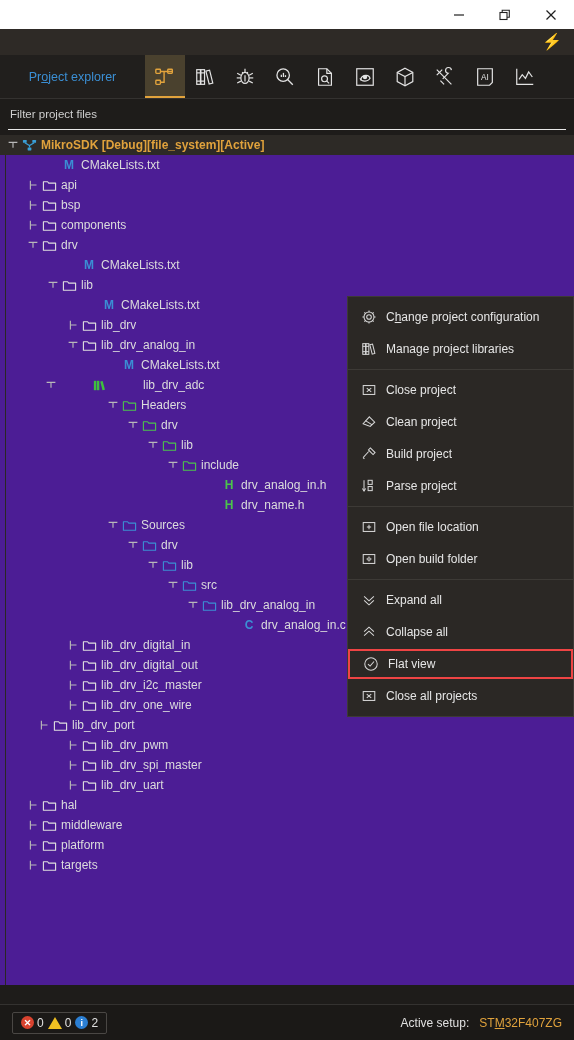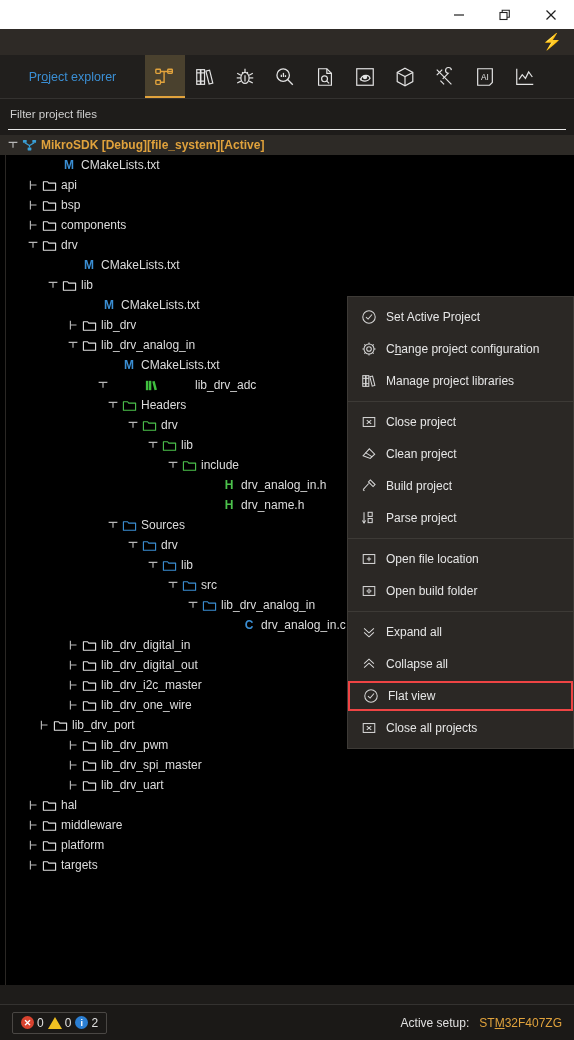--- a/index.html
+++ b/index.html
@@ -63,21 +63,21 @@
   .filter-input::placeholder { color: #cfcfcf; opacity: 1; }
   .filter-underline {
     position: absolute; left: 8px; right: 8px; bottom: 5px;
     height: 1px; background: #e8e8e8;
   }
 
   
   .panel {
     position: relative;
     height: 850px;
-    background: #000000;
+    background: #4c1d95;
     overflow: hidden;
   }
   .vline {
     position: absolute; left: 5px; top: 0; bottom: 0; width: 1px;
     background: #2a2724;
   }
   .tree { position: relative; }
   .row {
     height: 20px; display: flex; align-items: center;
     white-space: nowrap; font-size: 12px; color: #dcdcdc;
@@ -406,21 +406,21 @@
         </span>
         <span class="lbl">lib_drv_analog_in</span>
       </div>
       <div class="row" style="padding-left: 106px;">
         <span class="twisty"></span>
         <span class="ico">
           <span style="color:#3b8fd4;font-size:12px;font-weight:bold;line-height:1;">M</span>
         </span>
         <span class="lbl">CMakeLists.txt</span>
       </div>
-      <div class="row" style="padding-left: 96px; gap: 32px;">
+      <div class="row" style="padding-left: 44px; gap: 32px;">
         <span class="twisty">
           <svg width="14" height="14" viewBox="0 0 16 16">
             <path d="M3 5 L13 5 M8 5 L8 11" stroke="#b9b9b9" stroke-width="1.3" fill="none"></path>
           </svg>
         </span>
         <span class="ico">
           <svg width="15" height="15" viewBox="0 0 16 16">
             <rect x="2" y="3" width="2.6" height="10" fill="#3fbf3f"></rect>
             <rect x="5.2" y="3" width="2.6" height="10" fill="#3fbf3f"></rect>
             <path d="M8.8 3.8 L11.4 3.2 L13.8 12.4 L11.2 13 Z" fill="#3fbf3f"></path>
@@ -718,29 +718,20 @@
         <span class="ico">
           <svg width="15" height="15" viewBox="0 0 16 16">
             <path d="M1.5 4 L6 4 L7.2 5.4 L14.5 5.4 L14.5 13 L1.5 13 Z" fill="none" stroke="#e0e0e0" stroke-width="1.2" stroke-linejoin="round"></path>
           </svg>
         </span>
         <span class="lbl">targets</span>
       </div>
     </div>
 
   <div class="ctxmenu" id="ctxmenu">
-      <div class="mi">
-        <span class="micon">
-          <svg width="16" height="16" viewBox="0 0 18 18">
-            <circle cx="9" cy="9" r="7" stroke="#d8d8d8" stroke-width="1.15" fill="none"></circle>
-            <polyline points="5.6,9.2 8,11.4 12.4,6.2" stroke="#d8d8d8" stroke-width="1.15" fill="none"></polyline>
-          </svg>
-        </span>
-        <span class="mtext">Set Active Project</span>
-      </div>
       <div class="mi">
         <span class="micon">
           <svg width="16" height="16" viewBox="0 0 18 18">
             <circle cx="9" cy="9" r="2.6" stroke="#d8d8d8" stroke-width="1.15" fill="none"></circle>
             <path d="M9 1.6 L9 3.4 M9 14.6 L9 16.4 M1.6 9 L3.4 9 M14.6 9 L16.4 9 M3.8 3.8 L5.1 5.1 M12.9 12.9 L14.2 14.2 M14.2 3.8 L12.9 5.1 M5.1 12.9 L3.8 14.2" stroke="#d8d8d8" stroke-width="1.15" fill="none"></path>
             <circle cx="9" cy="9" r="5.6" stroke="#d8d8d8" stroke-width="1.15" fill="none"></circle>
           </svg>
         </span>
         <span class="mtext">C<u>h</u>ange project configuration</span>
       </div>

